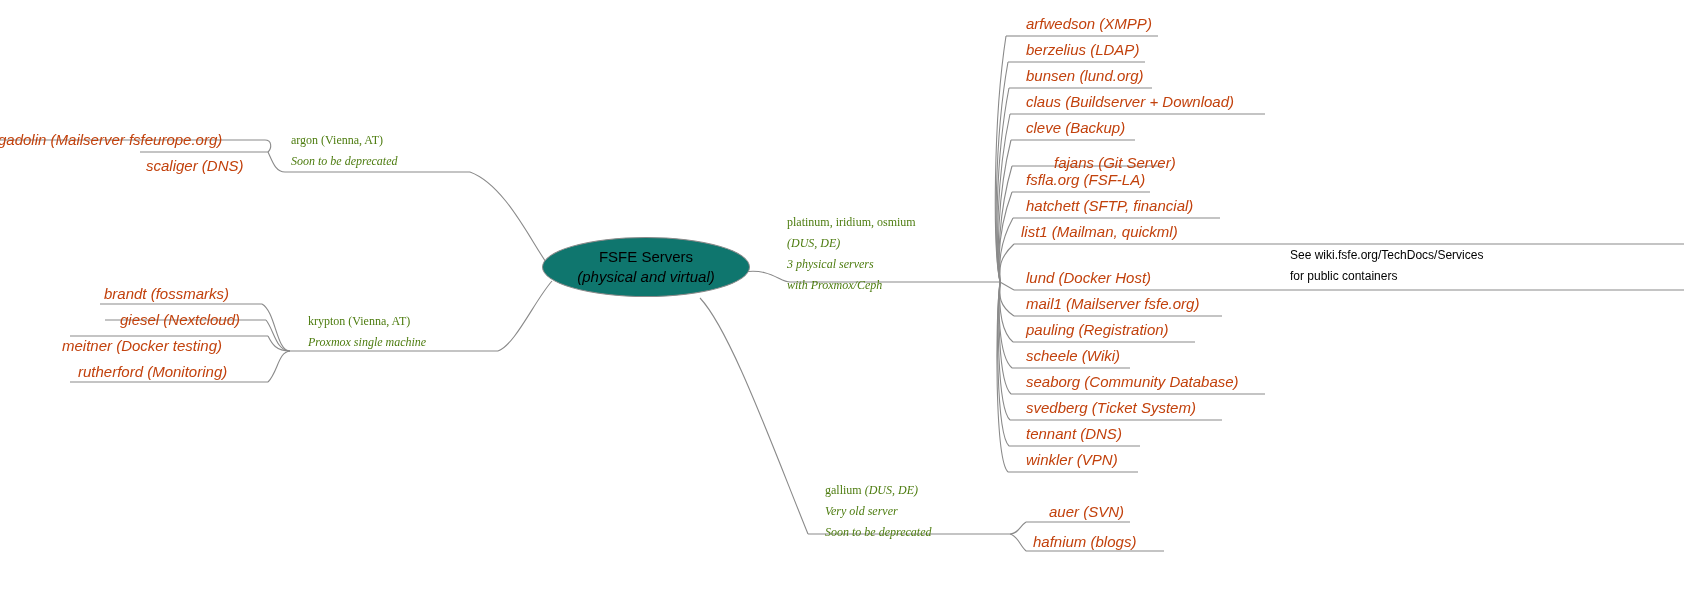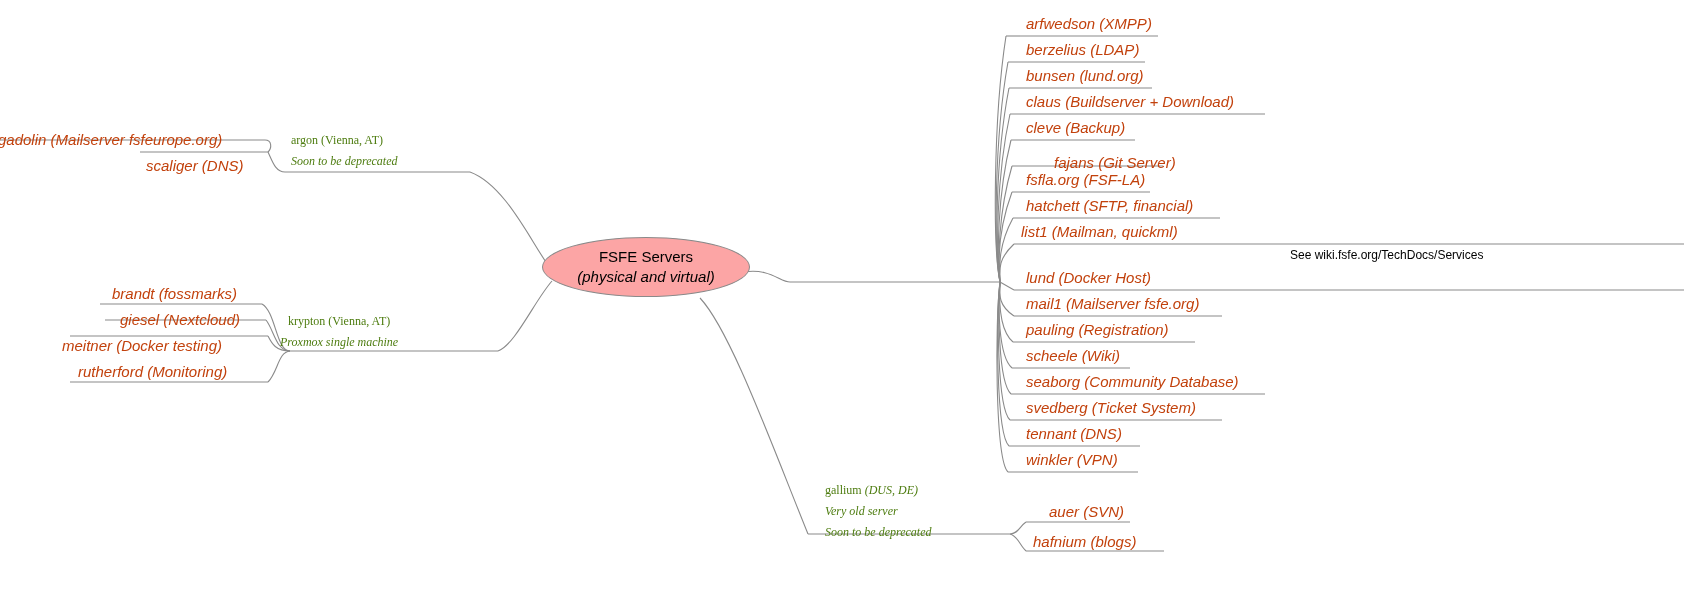--- a/index.html
+++ b/index.html
@@ -46,21 +46,21 @@
   }
   
   #center-node {
     position: absolute;
     left: 542px;
     top: 237px;
     width: 208px;
     height: 60px;
     border: 1px solid #8a8a8a;
     border-radius: 50%;
-    background: #fca5a5;
+    background: #0f766e;
     box-sizing: border-box;
     display: flex;
     flex-direction: column;
     align-items: center;
     justify-content: center;
     font-size: 15px;
     line-height: 20px;
   }
   #center-node .line2 {
     font-style: italic;
@@ -160,30 +160,36 @@
   </div>
 
   <div class="node" style="left:291px; top:130px;">
     <div>argon (Vienna, AT)</div>
     <div class="ital">Soon to be deprecated</div>
   </div>
 
   <div class="leaf" style="left:-2px; top:129px;">gadolin (Mailserver fsfeurope.org)</div>
   <div class="leaf" style="left:146px; top:155px;">scaliger (DNS)</div>
 
-  <div class="node" style="left:280px; top:311px;text-align:center;">
+  <div class="node" style="left:308px; top:311px;">
     <div>krypton (Vienna, AT)</div>
     <div class="ital">Proxmox single machine</div>
   </div>
 
-  <div class="leaf" style="left:112px; top:283px;">brandt (fossmarks)</div>
+  <div class="leaf" style="left:104px; top:283px;">brandt (fossmarks)</div>
   <div class="leaf" style="left:120px; top:309px;">giesel (Nextcloud)</div>
   <div class="leaf" style="left:62px; top:335px;">meitner (Docker testing)</div>
   <div class="leaf" style="left:78px; top:361px;">rutherford (Monitoring)</div>
 
+  <div class="node" style="left:787px; top:212px;">
+    <div>platinum, iridium, osmium</div>
+    <div class="ital">(DUS, DE)</div>
+    <div class="ital">3 physical servers</div>
+    <div class="ital">with Proxmox/Ceph</div>
+  </div>
 
   <div class="leaf" style="left:1026px; top:13px;">arfwedson (XMPP)</div>
   <div class="leaf" style="left:1026px; top:39px;">berzelius (LDAP)</div>
   <div class="leaf" style="left:1026px; top:65px;">bunsen (lund.org)</div>
   <div class="leaf" style="left:1026px; top:91px;text-align:center;">claus (Buildserver + Download)</div>
   <div class="leaf" style="left:1026px; top:117px;">cleve (Backup)</div>
   <div class="leaf" style="left:1026px; top:152px;margin-left:28px;">fajans (Git Server)</div>
   <div class="leaf" style="left:1026px; top:169px;">fsfla.org (FSF-LA)</div>
   <div class="leaf" style="left:1026px; top:195px;">hatchett (SFTP, financial)</div>
   <div class="leaf" style="left:1021px; top:221px;">list1 (Mailman, quickml)</div>
@@ -191,20 +197,21 @@
   <div class="leaf" style="left:1026px; top:293px;">mail1 (Mailserver fsfe.org)</div>
   <div class="leaf" style="left:1026px; top:319px;">pauling (Registration)</div>
   <div class="leaf" style="left:1026px; top:345px;">scheele (Wiki)</div>
   <div class="leaf" style="left:1026px; top:371px;text-align:right;">seaborg (Community Database)</div>
   <div class="leaf" style="left:1026px; top:397px;">svedberg (Ticket System)</div>
   <div class="leaf" style="left:1026px; top:423px;">tennant (DNS)</div>
   <div class="leaf" style="left:1026px; top:449px;">winkler (VPN)</div>
 
   <div class="note" style="left:1290px; top:245px;">
     <div>See wiki.fsfe.org/TechDocs/Services</div>
+    <div>for public containers</div>
   </div>
 
   <div class="node" style="left:825px; top:480px;">
     <div><span>gallium </span><span class="ital">(DUS, DE)</span></div>
     <div class="ital">Very old server</div>
     <div class="ital">Soon to be deprecated</div>
   </div>
 
   <div class="leaf" style="left:1033px; top:501px;margin-left:16px;">auer (SVN)</div>
   <div class="leaf" style="left:1033px; top:531px;">hafnium (blogs)</div>

